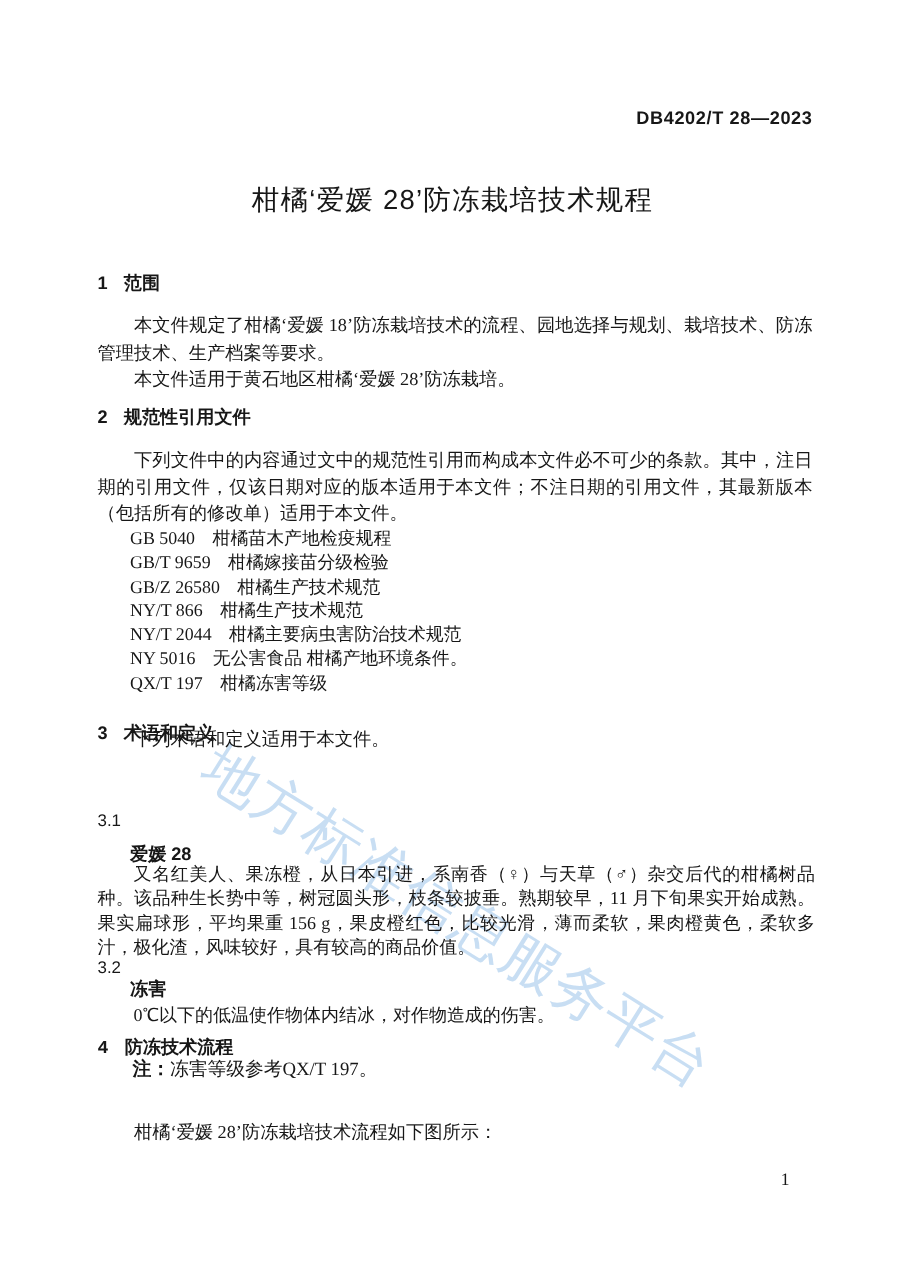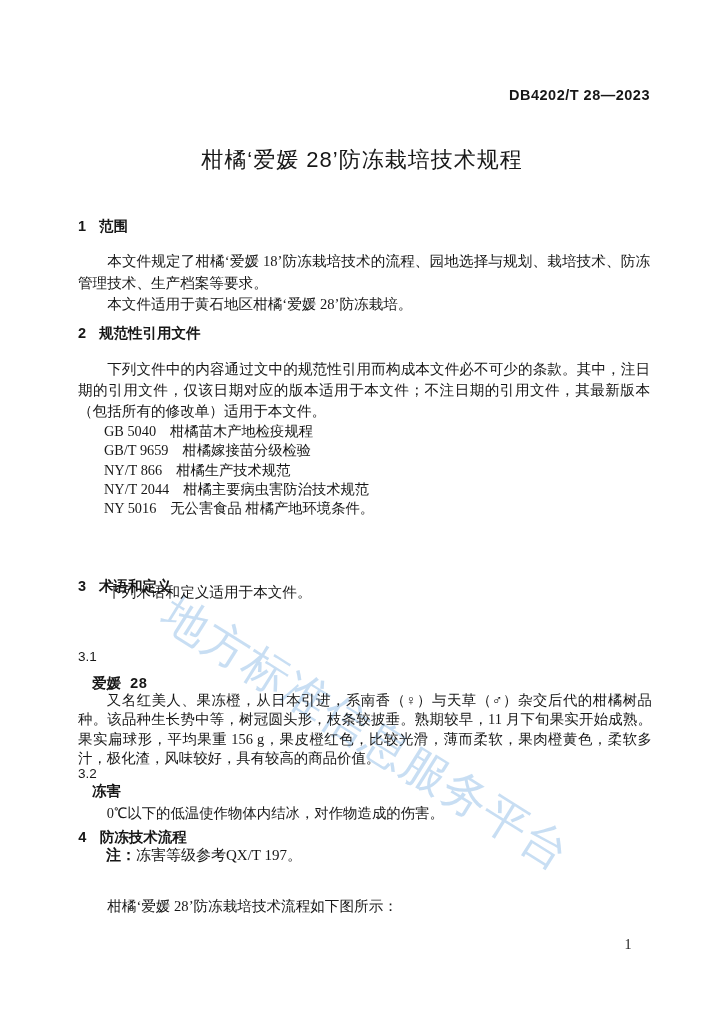--- a/index.html
+++ b/index.html
@@ -79,22 +79,22 @@
 
   .term-num {
     left: 78px;
     font-family: "Liberation Sans", sans-serif;
     font-size: 13.5px;
   }
   #term1-num { top: 649px; }
   #term2-num { top: 766px; }
 
   .term-name {
-    left: 92px;
-    font-family: Liberation Mono, monospace;
+    left: 104px;
+    font-family: Liberation Sans, sans-serif;
     font-weight: bold;
     font-size: 14.5px;
   }
   #term1-name { top: 674px; }
   #term2-name { top: 782px; }
 
   .term-def {
     left: 78px;
     width: 574px;
     font-size: 14.4px;
@@ -156,23 +156,25 @@
 
 <div class="abs sec-heading content-layer" id="h-refs">
   <span class="sec-num">2</span><span>规范性引用文件</span>
 </div>
 <div class="abs para content-layer" id="refs-intro">
   <p>下列文件中的内容通过文中的规范性引用而构成本文件必不可少的条款。其中，注日期的引用文件，仅该日期对应的版本适用于本文件；不注日期的引用文件，其最新版本（包括所有的修改单）适用于本文件。</p>
 </div>
 <ul class="abs ref-list content-layer">
   <li><span class="ref-code">GB 5040</span><span class="ref-title">柑橘苗木产地检疫规程</span></li>
   <li><span class="ref-code">GB/T 9659</span><span class="ref-title">柑橘嫁接苗分级检验</span></li>
+  <li><span class="ref-code">GB/Z 26580</span><span class="ref-title">柑橘生产技术规范</span></li>
   <li><span class="ref-code">NY/T 866</span><span class="ref-title">柑橘生产技术规范</span></li>
   <li><span class="ref-code">NY/T 2044</span><span class="ref-title">柑橘主要病虫害防治技术规范</span></li>
   <li><span class="ref-code">NY 5016</span><span class="ref-title">无公害食品 柑橘产地环境条件。</span></li>
+  <li><span class="ref-code">QX/T 197</span><span class="ref-title">柑橘冻害等级</span></li>
 </ul>
 
 <div class="abs sec-heading content-layer" id="h-terms">
   <span class="sec-num">3</span><span>术语和定义</span>
 </div>
 <div class="abs para content-layer" id="terms-intro">
   <p>下列术语和定义适用于本文件。</p>
 </div>
 
 <div class="abs term-num content-layer" id="term1-num">3.1</div>

